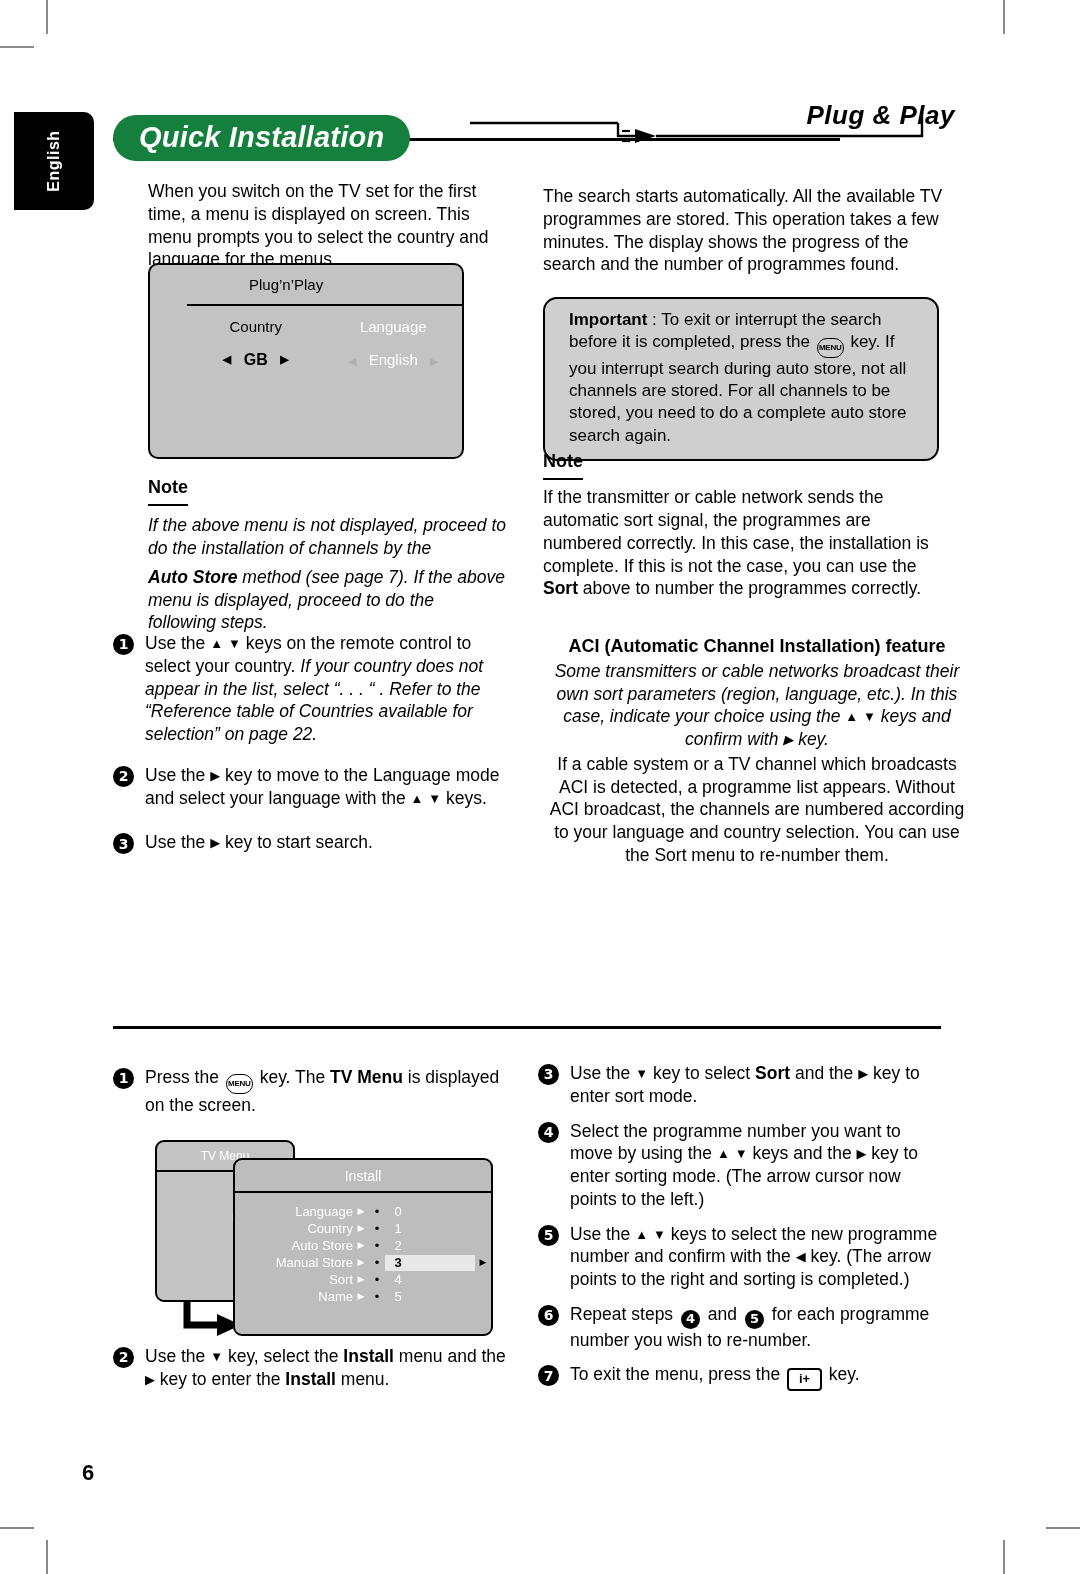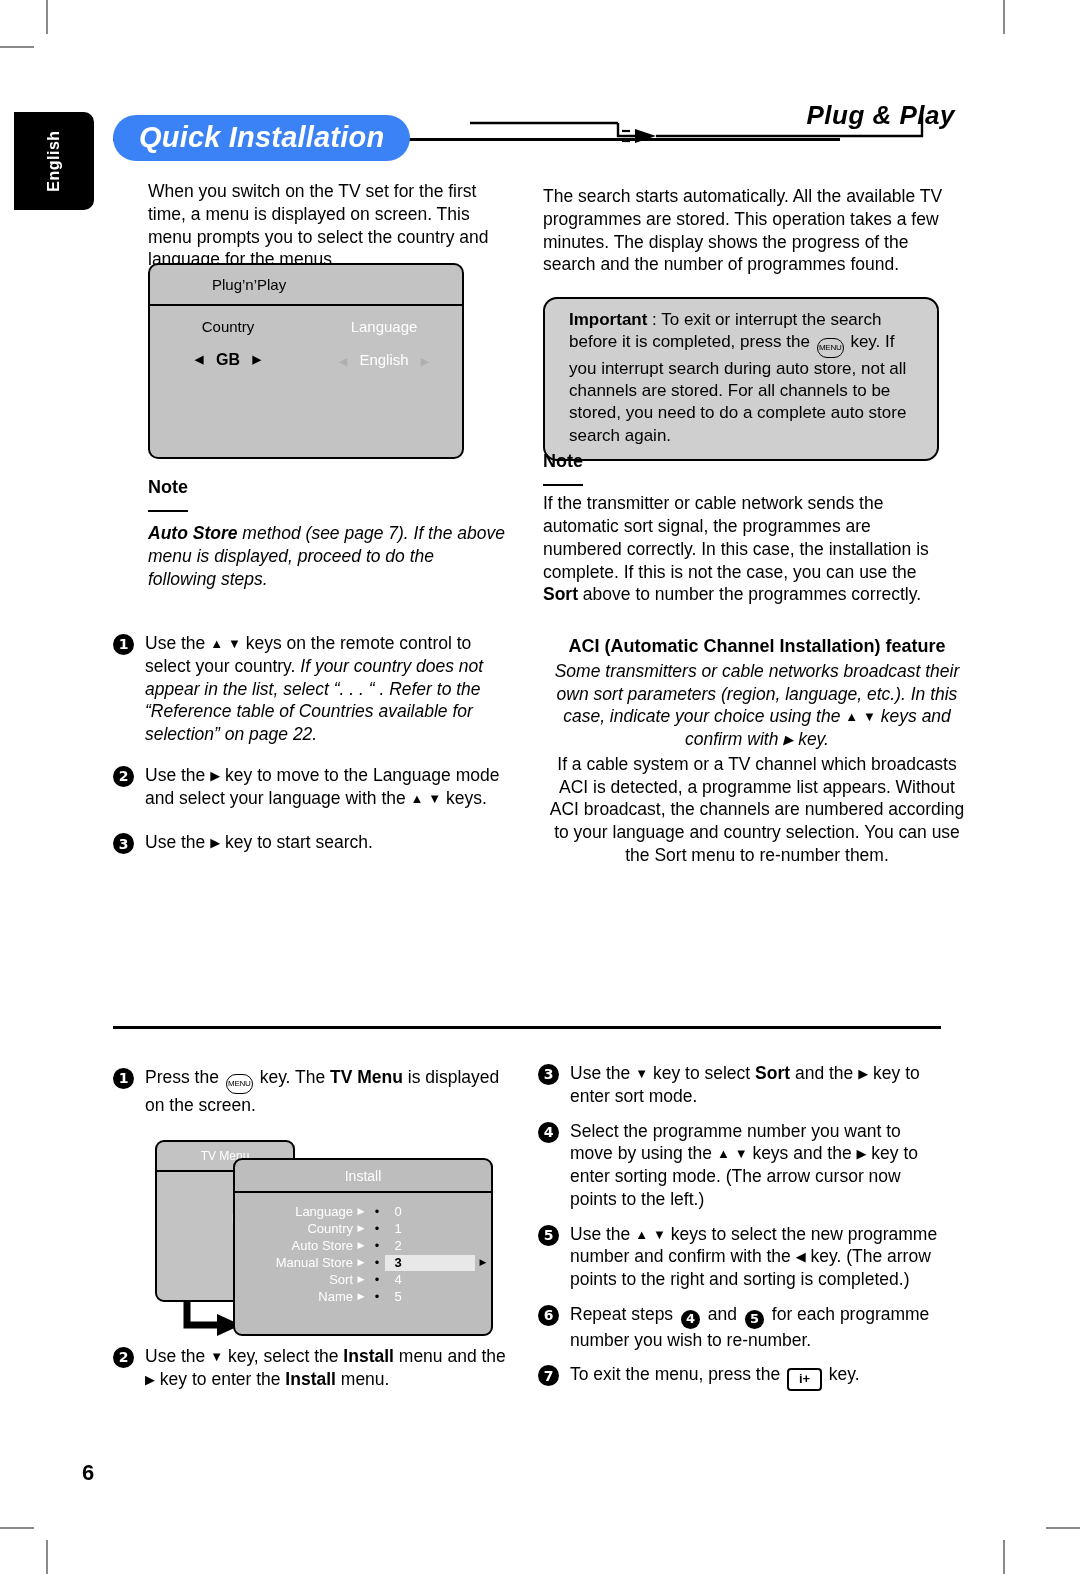--- a/index.html
+++ b/index.html
@@ -76,21 +76,21 @@
     top: 50%;
     height: 3px;
     background: #000;
   }
   .banner {
     position: absolute;
     left: 0;
     top: 0;
     height: 46px;
     border-radius: 23px;
-    background: #3b82f6;
+    background: #15803d;
     color: #fff;
     font-size: 29px;
     font-weight: bold;
     font-style: italic;
     display: flex;
     align-items: center;
     padding: 0 26px 2px 26px;
     box-sizing: border-box;
     letter-spacing: 0.2px;
   }
@@ -106,21 +106,21 @@
   .body-text { font-size: 17.5px; line-height: 1.30; }
   .ital { font-style: italic; }
   .bold { font-weight: bold; }
 
   h4.note {
     font-size: 18px;
     font-weight: bold;
     margin: 0 0 4px 0;
     display: inline-block;
     border-bottom: 2px solid #000;
-    padding-bottom: 11px;
+    padding-bottom: 5px;
   }
   h4.subhead {
     font-size: 18px;
     font-weight: bold;
     margin: 0;
     line-height: 1.22;
   }
 
   
   .step {
@@ -164,21 +164,21 @@
   
   .key-menu {
     display: inline-flex;
     align-items: center;
     justify-content: center;
     width: 25px;
     height: 18px;
     border: 1.6px solid #000;
     border-radius: 10px;
     font-size: 8px;
-    font-weight: normal;
+    font-weight: bold;
     letter-spacing: -0.3px;
     vertical-align: -3px;
     margin: 0 2px;
   }
   .key-info {
     display: inline-flex;
     align-items: center;
     justify-content: center;
     min-width: 27px;
     height: 19px;
@@ -346,21 +346,21 @@
 
 <div class="banner-wrap" style="left:113px; top:115px; width:727px;">
   <div class="banner-rule"></div>
   <div class="banner">Quick Installation</div>
 </div>
 
 <div class="col" style="left:148px; top:176px; width:355px;">
   <p class="body-text">When you switch on the TV set for the first time, a menu is displayed on screen. This menu prompts you to select the country and language for the menus.</p>
 </div>
 
-<div class="tv-screen" style="left:148px; top:263px;">
+<div class="tv-screen" style="left:148px; top:263px;padding-left:37px;">
   <div class="title-bar">
     <span>Plug’n’Play</span>
   </div>
   <div class="pnp-row">
     <div class="pnp-col">
       <div>Country</div>
       <div class="pnp-val">
         <span style="font-size:11px;vertical-align:2px;">◀</span>
         <span style="margin:0 8px;">GB</span>
         <span style="font-size:11px;vertical-align:2px;">▶</span>
@@ -372,20 +372,21 @@
         <span class="dim-arrow">◀</span>
         <span style="margin:0 8px;">English</span>
         <span class="dim-arrow">▶</span>
       </div>
     </div>
   </div>
 </div>
 
 <div class="col" style="left:148px; top:476px; width:358px;">
   <h4 class="note">Note</h4>
+  <p class="body-text ital" style="margin-top:4px;">If the above menu is not displayed, proceed to do the installation of channels by the</p>
   <p class="body-text" style="margin-top:6px;">
     <span class="bold ital">Auto Store</span><span class="ital"> method (see page 7). If the above menu is displayed, proceed to do the following steps.</span>
   </p>
 </div>
 
 <div class="col" style="left:113px; top:632px; width:398px;">
 
   <div class="step">
     <div class="bullet-num">1</div>
     <div class="step-body">

